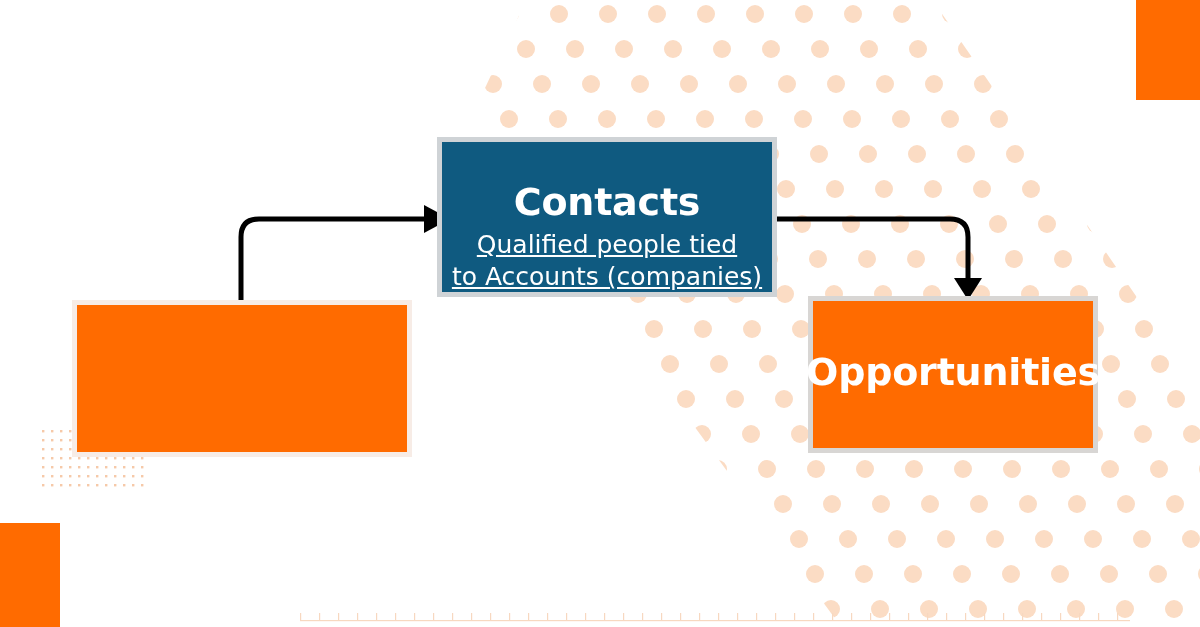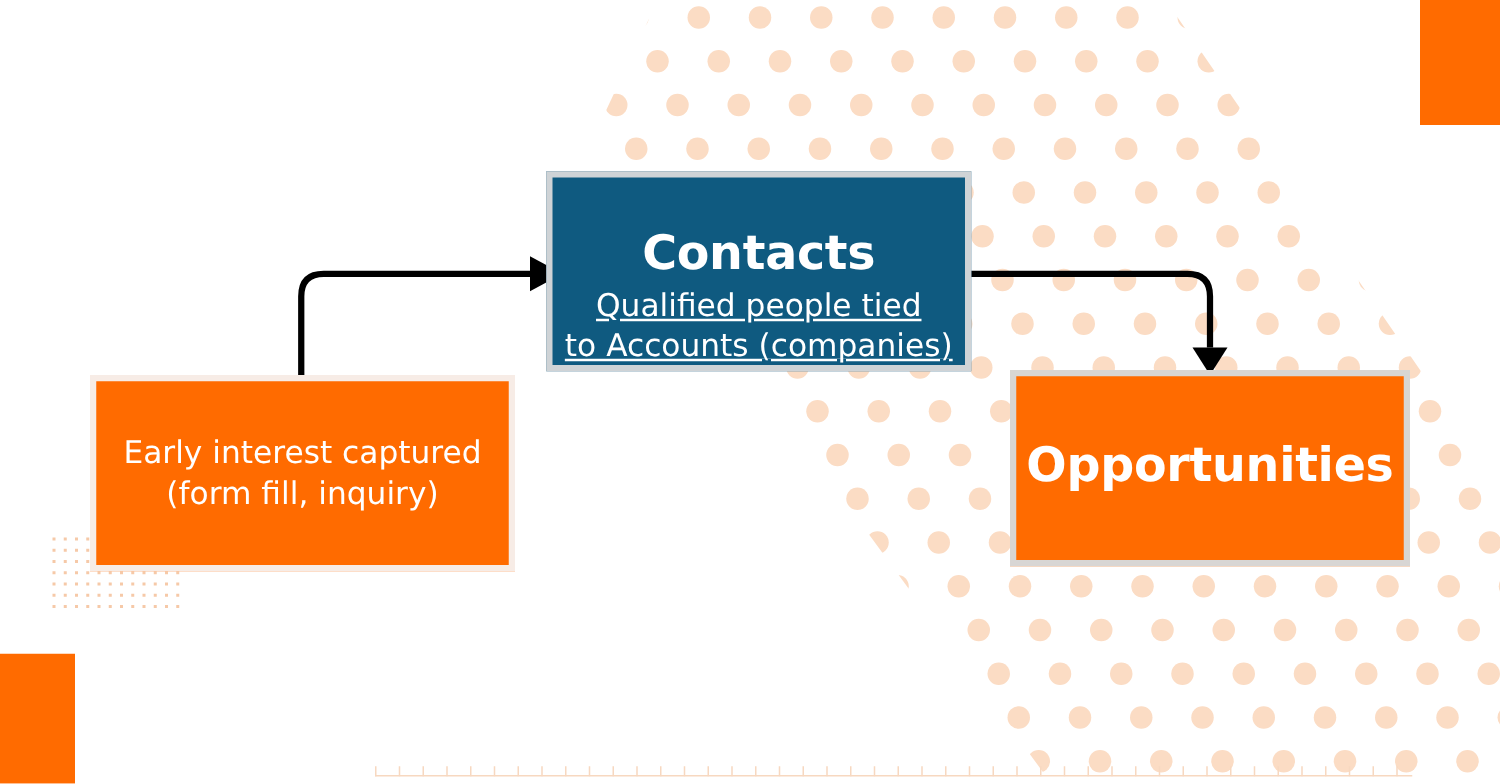--- a/index.html
+++ b/index.html
@@ -48,21 +48,21 @@
 
   #node-leads{
     left:72px;top:300px;width:340px;height:157px;
     background:#FF6B00;
     border:5px solid #f7ece6;
   }
   #node-leads .node-title{font-size:38px;}
   #node-leads .node-desc{font-size:25px;line-height:1.3;}
 
   #node-opportunities{
-    left:808px;top:296px;width:320px;height:157px;
+    left:808px;top:296px;width:290px;height:157px;
     background:#FF6B00;
     border:5px solid #d8d6d4;
   }
   #node-opportunities .node-title{font-size:38px;}
   #node-opportunities .node-desc{font-size:25px;line-height:1.3;}
 
   
   #connectors{position:absolute;left:0;top:0;width:1200px;height:627px;}
   .conn-path{fill:none;stroke:#000000;stroke-width:5;stroke-linecap:butt;}
 </style>
@@ -719,22 +719,20 @@
       <polygon points="424,205 450,219 424,233" fill="#000000"></polygon>
     </g>
 
     <g>
       <path class="conn-path" d="M777,219 L950,219 Q968,219 968,237 L968,278"></path>
       <polygon points="954,278 982,278 968,300" fill="#000000"></polygon>
     </g>
   </svg>
 
   <div class="node" id="node-leads">
-    <div class="node-desc">Early interest captured
-(form fill, inquiry)</div>
   </div>
 
   <div class="node" id="node-contacts">
     <div class="node-title">Contacts</div>
     <div class="node-desc">Qualified people tied
 to Accounts (companies)</div>
   </div>
 
   <div class="node" id="node-opportunities">
     <div class="node-title">Opportunities</div>

